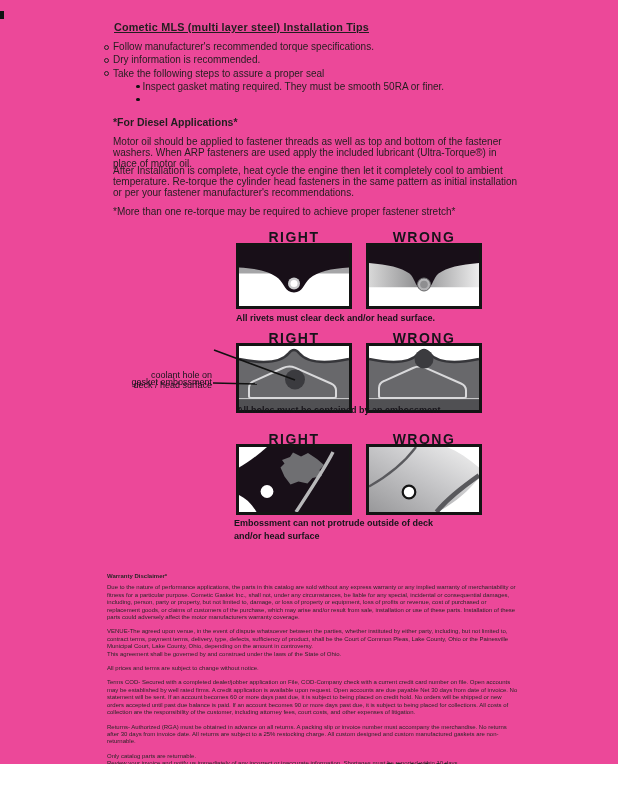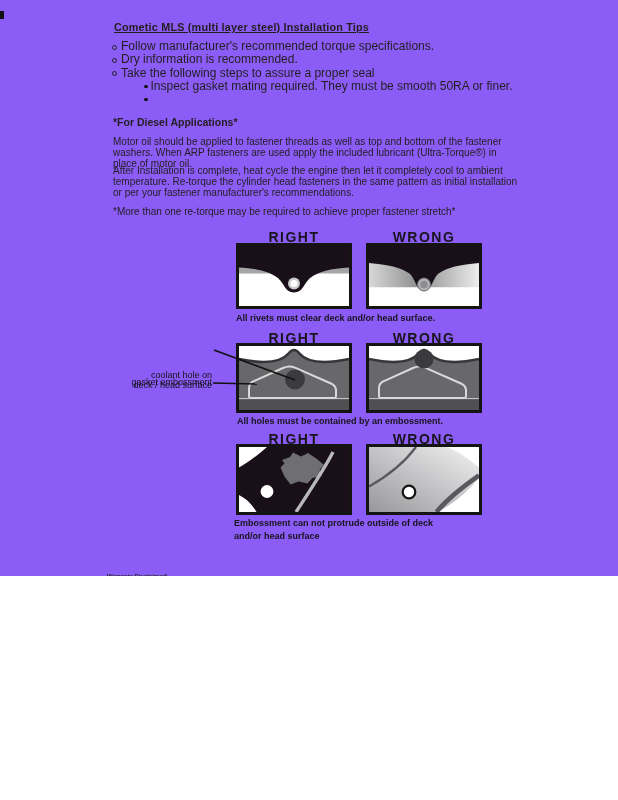--- a/index.html
+++ b/index.html
@@ -1,21 +1,21 @@
 <!DOCTYPE html>
 <html><head>
 <meta charset="utf-8">
 <style>
   html,body{margin:0;padding:0;background:#ffffff;}
-  .page{position:relative;width:618px;height:576px;background:#8b5cf6;overflow:hidden;
+  .page{position:relative;width:618px;height:764px;background:#ec4899;overflow:hidden;
         font-family:"Liberation Sans", sans-serif;color:#221e1f;}
   .edge-mark{position:absolute;left:0;top:11px;width:4px;height:8px;background:#111;}
   .title{position:absolute;left:114px;top:21px;margin:0;font-size:10.8px;font-weight:bold;
          text-decoration:underline;letter-spacing:.2px;white-space:nowrap;}
-  .bullets{position:absolute;left:112px;top:40px;width:440px;font-size:12px;}
+  .bullets{position:absolute;left:104px;top:40px;width:440px;font-size:10px;}
   .brow{display:flex;align-items:flex-start;height:13.4px;line-height:13.4px;white-space:nowrap;}
   .brow.sub{padding-left:32px;}
   .m-open{flex:0 0 auto;width:3px;height:3px;border:1px solid #222;border-radius:50%;margin:4.6px 4px 0 0;}
   .m-fill{flex:0 0 auto;width:3.5px;height:3.5px;background:#111;border-radius:50%;margin:4.4px 3px 0 0;}
   .h2{position:absolute;left:113px;margin:0;font-size:10.5px;font-weight:bold;white-space:nowrap;}
   .para{position:absolute;left:113px;width:405px;margin:0;font-size:10px;line-height:11.2px;}
   .dg-label{position:absolute;width:116px;text-align:center;font-size:14px;font-weight:bold;
             letter-spacing:1.5px;color:#17141a;white-space:nowrap;}
   .dg-box{position:absolute;width:110px;border:3px solid #141414;background:#fff;font-size:0;}
   .caption{position:absolute;font-size:9px;font-weight:bold;line-height:12.6px;color:#17141a;white-space:nowrap;}
@@ -127,21 +127,21 @@
       <rect x="0" y="0" width="110" height="64" fill="#ffffff"></rect>
       <path d="M0,13 C24,18 42,17 50,7 C53,3 57,3 60,7 C68,17 86,18 110,13 L110,64 L0,64 Z" fill="#68686b"></path>
       <path d="M0,13 C24,18 42,17 50,7 C53,3 57,3 60,7 C68,17 86,18 110,13" fill="none" stroke="#36363a" stroke-width="2.6"></path>
       <rect x="0" y="52" width="110" height="1.3" fill="#c5c5c7"></rect>
       <rect x="0" y="53.3" width="110" height="10.7" fill="#505053"></rect>
       <path d="M10,50.5 V42 Q10,37 15.5,34.8 L44,22 Q50,19.3 56,21.6 L92,37.5 Q97,39.7 97,44.5 V50.5 Q97,52 93.5,52 H13.5 Q10,52 10,50.5 Z" fill="none" stroke="#d9d9db" stroke-width="2" stroke-linejoin="round"></path>
       <circle cx="55" cy="13" r="9.5" fill="#3b3b3f"></circle>
     </svg>
   </div>
 
-  <div class="caption" style="left:237px;top:415px;">All holes must be contained by an embossment.</div>
+  <div class="caption" style="left:237px;top:404px;">All holes must be contained by an embossment.</div>
 
   <div class="dg-label" style="left:236px;top:431px;">RIGHT</div>
   <div class="dg-label" style="left:366px;top:431px;">WRONG</div>
 
   <div class="dg-box" style="left:236px;top:444px;height:65px;">
     <svg width="110" height="65" viewBox="0 0 110 65" role="img">
       <rect x="0" y="0" width="110" height="65" fill="#180f18"></rect>
       <path d="M0,0 H28 C19,8 9,15.5 0,20.5 Z" fill="#ffffff"></path>
       <path d="M0,48 C7,51.5 13,57 17.5,65 H0 Z" fill="#ffffff"></path>
       <polygon points="43,13 51,10 54,5.5 62,9.5 69,6 78,12 85,18 80.5,23 83,29 73.5,31 68.5,36.5 59.5,34.5 51.5,37.5 45.5,29.5 41.5,20.5 45.5,16.5" fill="#6f6f72"></polygon>

